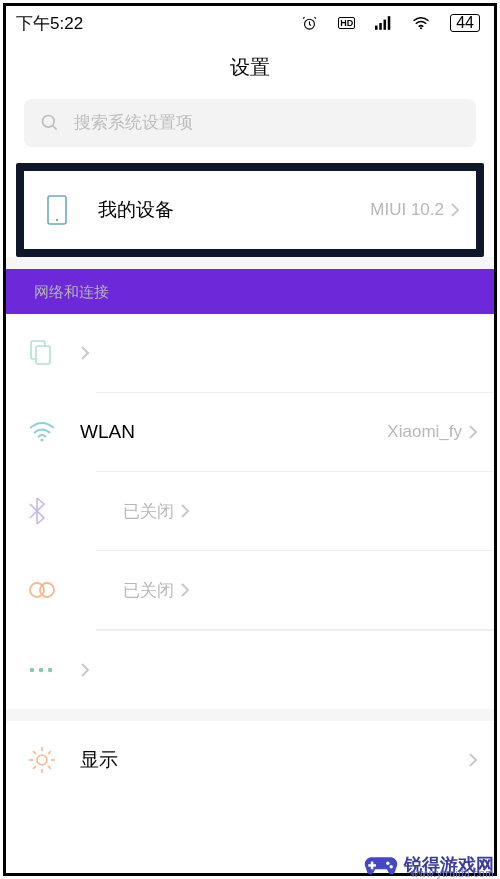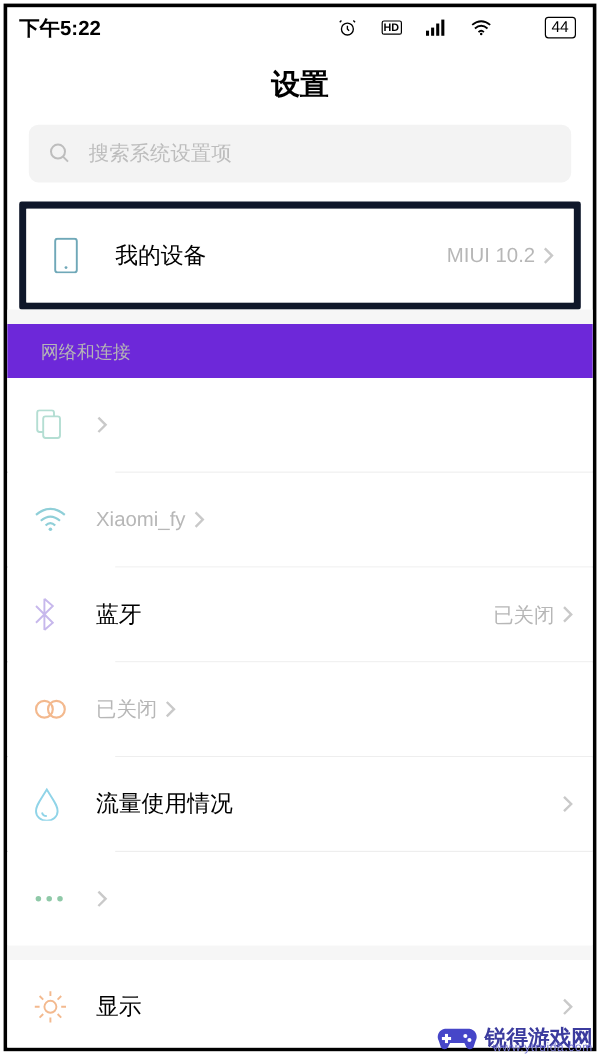--- a/index.html
+++ b/index.html
@@ -22,54 +22,54 @@
     }
     .status-bar {
       height: 34px;
       display: flex;
       justify-content: space-between;
       align-items: center;
       padding: 0 14px 0 10px;
       font-size: 17px;
       color: #000;
     }
-    .status-left { font-weight: 700; }
+    .status-left { font-weight: 400; }
     .status-right { display: flex; align-items: center; gap: 20px; }
     .status-right svg { display: block; }
     .battery-box {
       border: 1.3px solid #000; border-radius: 3px;
-      padding: 0 5px; font-size: 13px; line-height: 16px; margin-left: 24px;
+      padding: 0 5px; font-size: 16px; line-height: 16px;
     }
     .title {
-      font-size: 24px; font-weight: 700; text-align: center;
+      font-size: 20px; font-weight: 400; text-align: center;
       padding: 14px 0 18px 0;
     }
     .search-wrap { padding: 0 18px 16px 18px; }
     .search-box {
       background: #f3f3f3; border-radius: 8px;
       height: 48px; display: flex; align-items: center;
       padding: 0 16px; gap: 14px; color: #bdbdbd;
     }
     .search-box input {
       border: none; background: transparent; outline: none;
       font-size: 17px; color: #6d28d9; flex: 1;
     }
     .search-box input::placeholder { color: #bdbdbd; }
     .highlight {
-      margin: 0 10px; border: 6px solid #0f172a;
+      margin: 0 10px; border: 8px solid #0f172a;
       border-radius: 2px;
     }
     .row {
       display: flex; align-items: center;
       padding: 0 16px 0 22px; height: 78px;
       background: #fff;
     }
     .row .icon-slot { width: 52px; display: flex; justify-content: flex-start; }
     .row .label { font-size: 19px; color: #000; flex: 1; }
-    .row .value { font-size: 17px; color: #b7b7b7; margin-right: 6px; }
+    .row .value { font-size: 17px; color: #b7b7b7; margin-right: 6px; margin-left: 43px; }
     .row .chev { color: #c9c9c9; }
     .section-gap { height: 12px; background: #f6f6f6; }
     .section-title {
       font-size: 15px; color: #b5b5b5;
       padding: 14px 0 12px 28px; background: #6d28d9;
     }
     .divider {
       height: 1px; background: #eee;
       margin-left: 90px;
     }
@@ -157,34 +157,34 @@
 
   <div class="row">
     <div class="icon-slot">
       <svg width="28" height="22" viewBox="0 0 28 22" fill="none" stroke="#8fcfd8" stroke-width="1.8">
           <path d="M2 7 q12 -10 24 0"></path>
           <path d="M6 12 q8 -7 16 0"></path>
           <path d="M10 16 q4 -4 8 0"></path>
           <circle cx="14" cy="19" r="1.5" fill="#8fcfd8" stroke="none"></circle>
         </svg>
     </div>
+    <div class="label">WLAN</div>
     <div class="value">Xiaomi_fy</div>
     <svg class="chev" width="10" height="16" viewBox="0 0 10 16" fill="none" stroke="#c9c9c9" stroke-width="2">
         <path d="M2 2l6 6-6 6"></path>
       </svg>
   </div>
   <div class="divider"></div>
 
   <div class="row">
     <div class="icon-slot">
       <svg width="18" height="28" viewBox="0 0 18 28" fill="none" stroke="#c7b8ec" stroke-width="1.6">
           <path d="M9 1 v26 M9 1 l7 6 -14 14 M9 27 l7 -6 -14 -14"></path>
         </svg>
     </div>
-    <div class="label">蓝牙</div>
     <div class="value">已关闭</div>
     <svg class="chev" width="10" height="16" viewBox="0 0 10 16" fill="none" stroke="#c9c9c9" stroke-width="2">
         <path d="M2 2l6 6-6 6"></path>
       </svg>
   </div>
   <div class="divider"></div>
 
   <div class="row">
     <div class="icon-slot">
       <svg width="28" height="20" viewBox="0 0 28 20" fill="none" stroke="#f3b98e" stroke-width="1.8">
@@ -192,32 +192,20 @@
           <circle cx="19" cy="10" r="7"></circle>
         </svg>
     </div>
     <div class="value">已关闭</div>
     <svg class="chev" width="10" height="16" viewBox="0 0 10 16" fill="none" stroke="#c9c9c9" stroke-width="2">
         <path d="M2 2l6 6-6 6"></path>
       </svg>
   </div>
   <div class="divider"></div>
 
-  <div class="row">
-    <div class="icon-slot">
-      <svg width="22" height="28" viewBox="0 0 22 28" fill="none" stroke="#90d4e8" stroke-width="1.6">
-          <path d="M11 2 C5 12 2 15 2 20 a9 8 0 0 0 18 0 c0 -5 -3 -8 -9 -18z"></path>
-          <path d="M7 21 a4 4 0 0 0 4 3"></path>
-        </svg>
-    </div>
-    <div class="label">流量使用情况</div>
-    <svg class="chev" width="10" height="16" viewBox="0 0 10 16" fill="none" stroke="#c9c9c9" stroke-width="2">
-        <path d="M2 2l6 6-6 6"></path>
-      </svg>
-  </div>
   <div class="divider"></div>
 
   <div class="row">
     <div class="icon-slot">
       <svg width="26" height="8" viewBox="0 0 26 8">
           <circle cx="4" cy="4" r="2.3" fill="#8fc9a8"></circle>
           <circle cx="13" cy="4" r="2.3" fill="#8fc9a8"></circle>
           <circle cx="22" cy="4" r="2.3" fill="#8fc9a8"></circle>
         </svg>
     </div>

